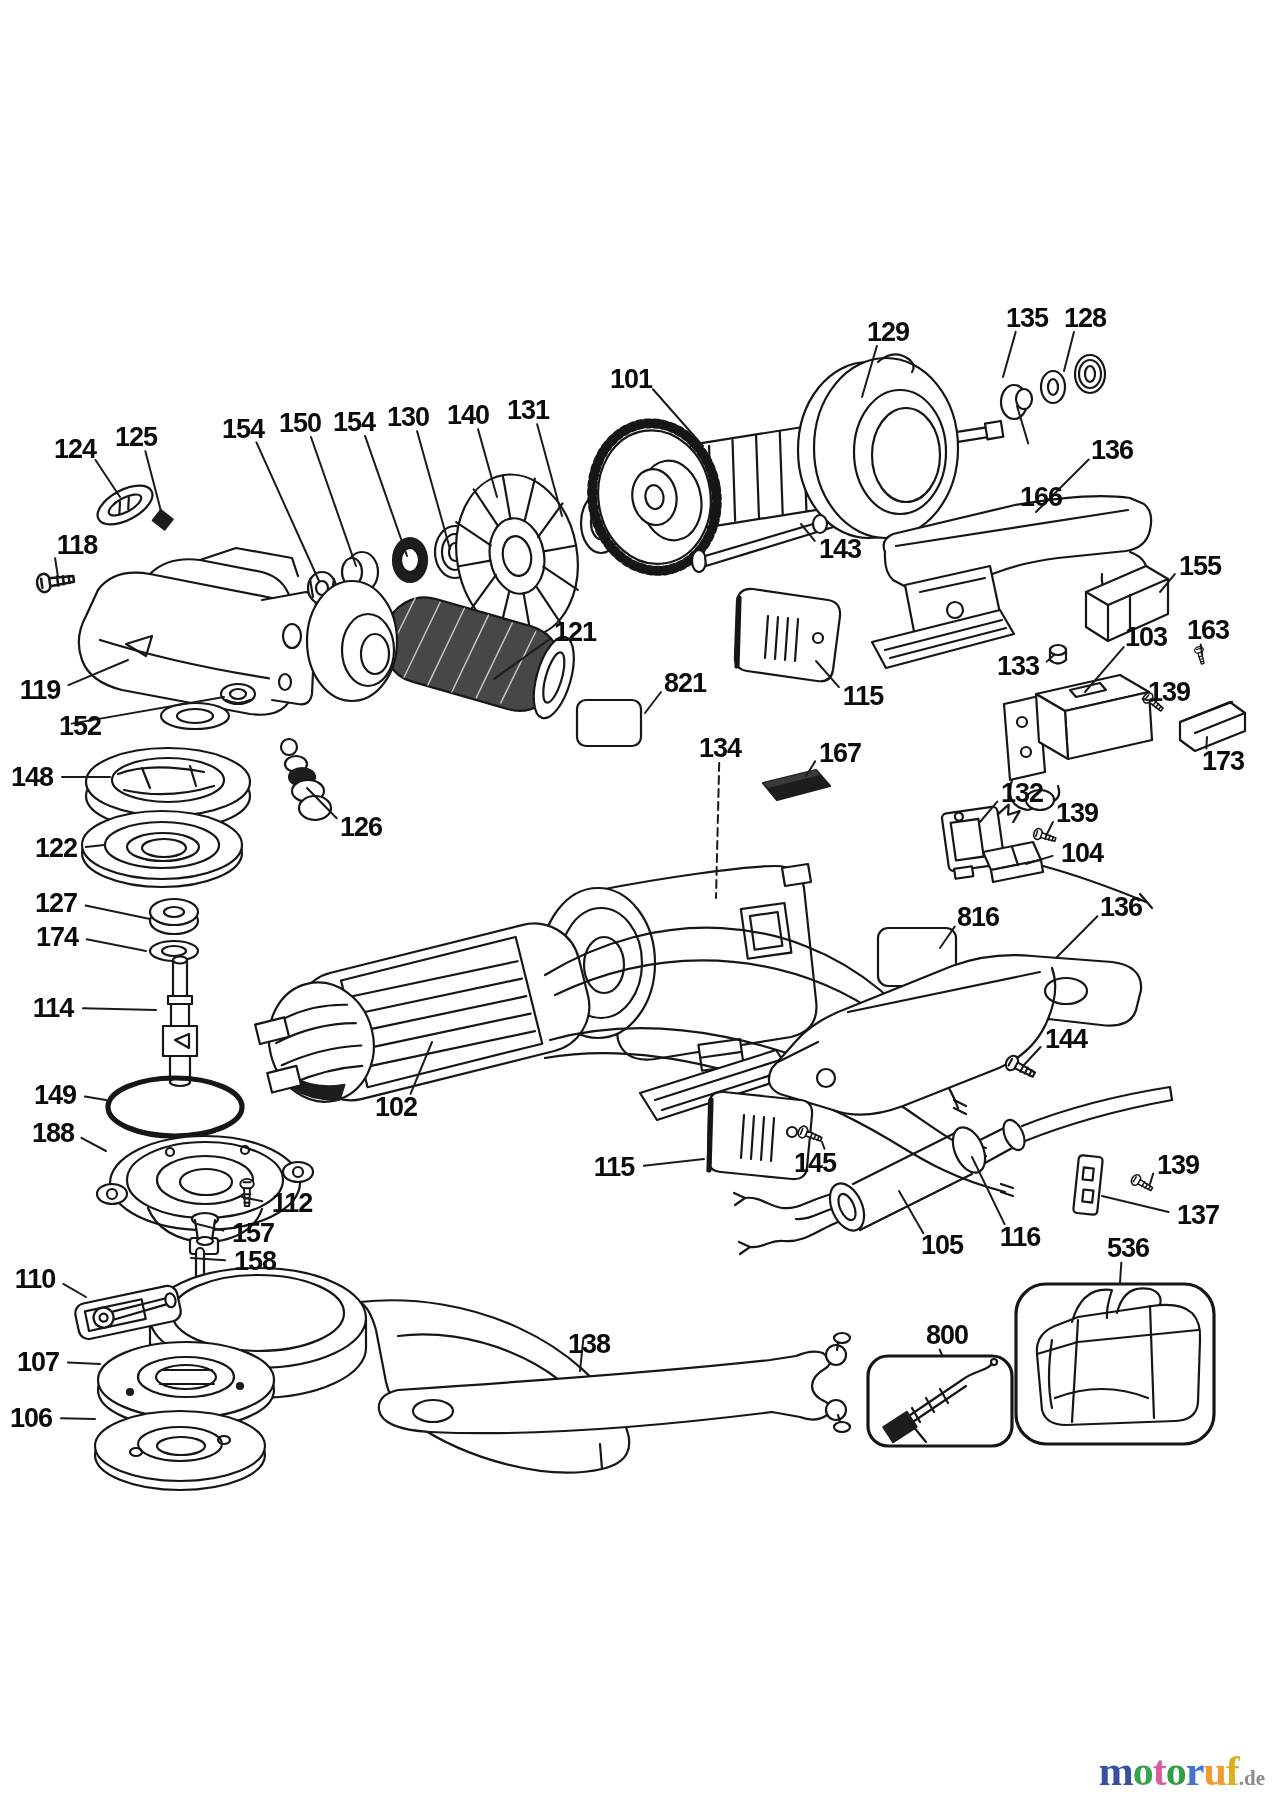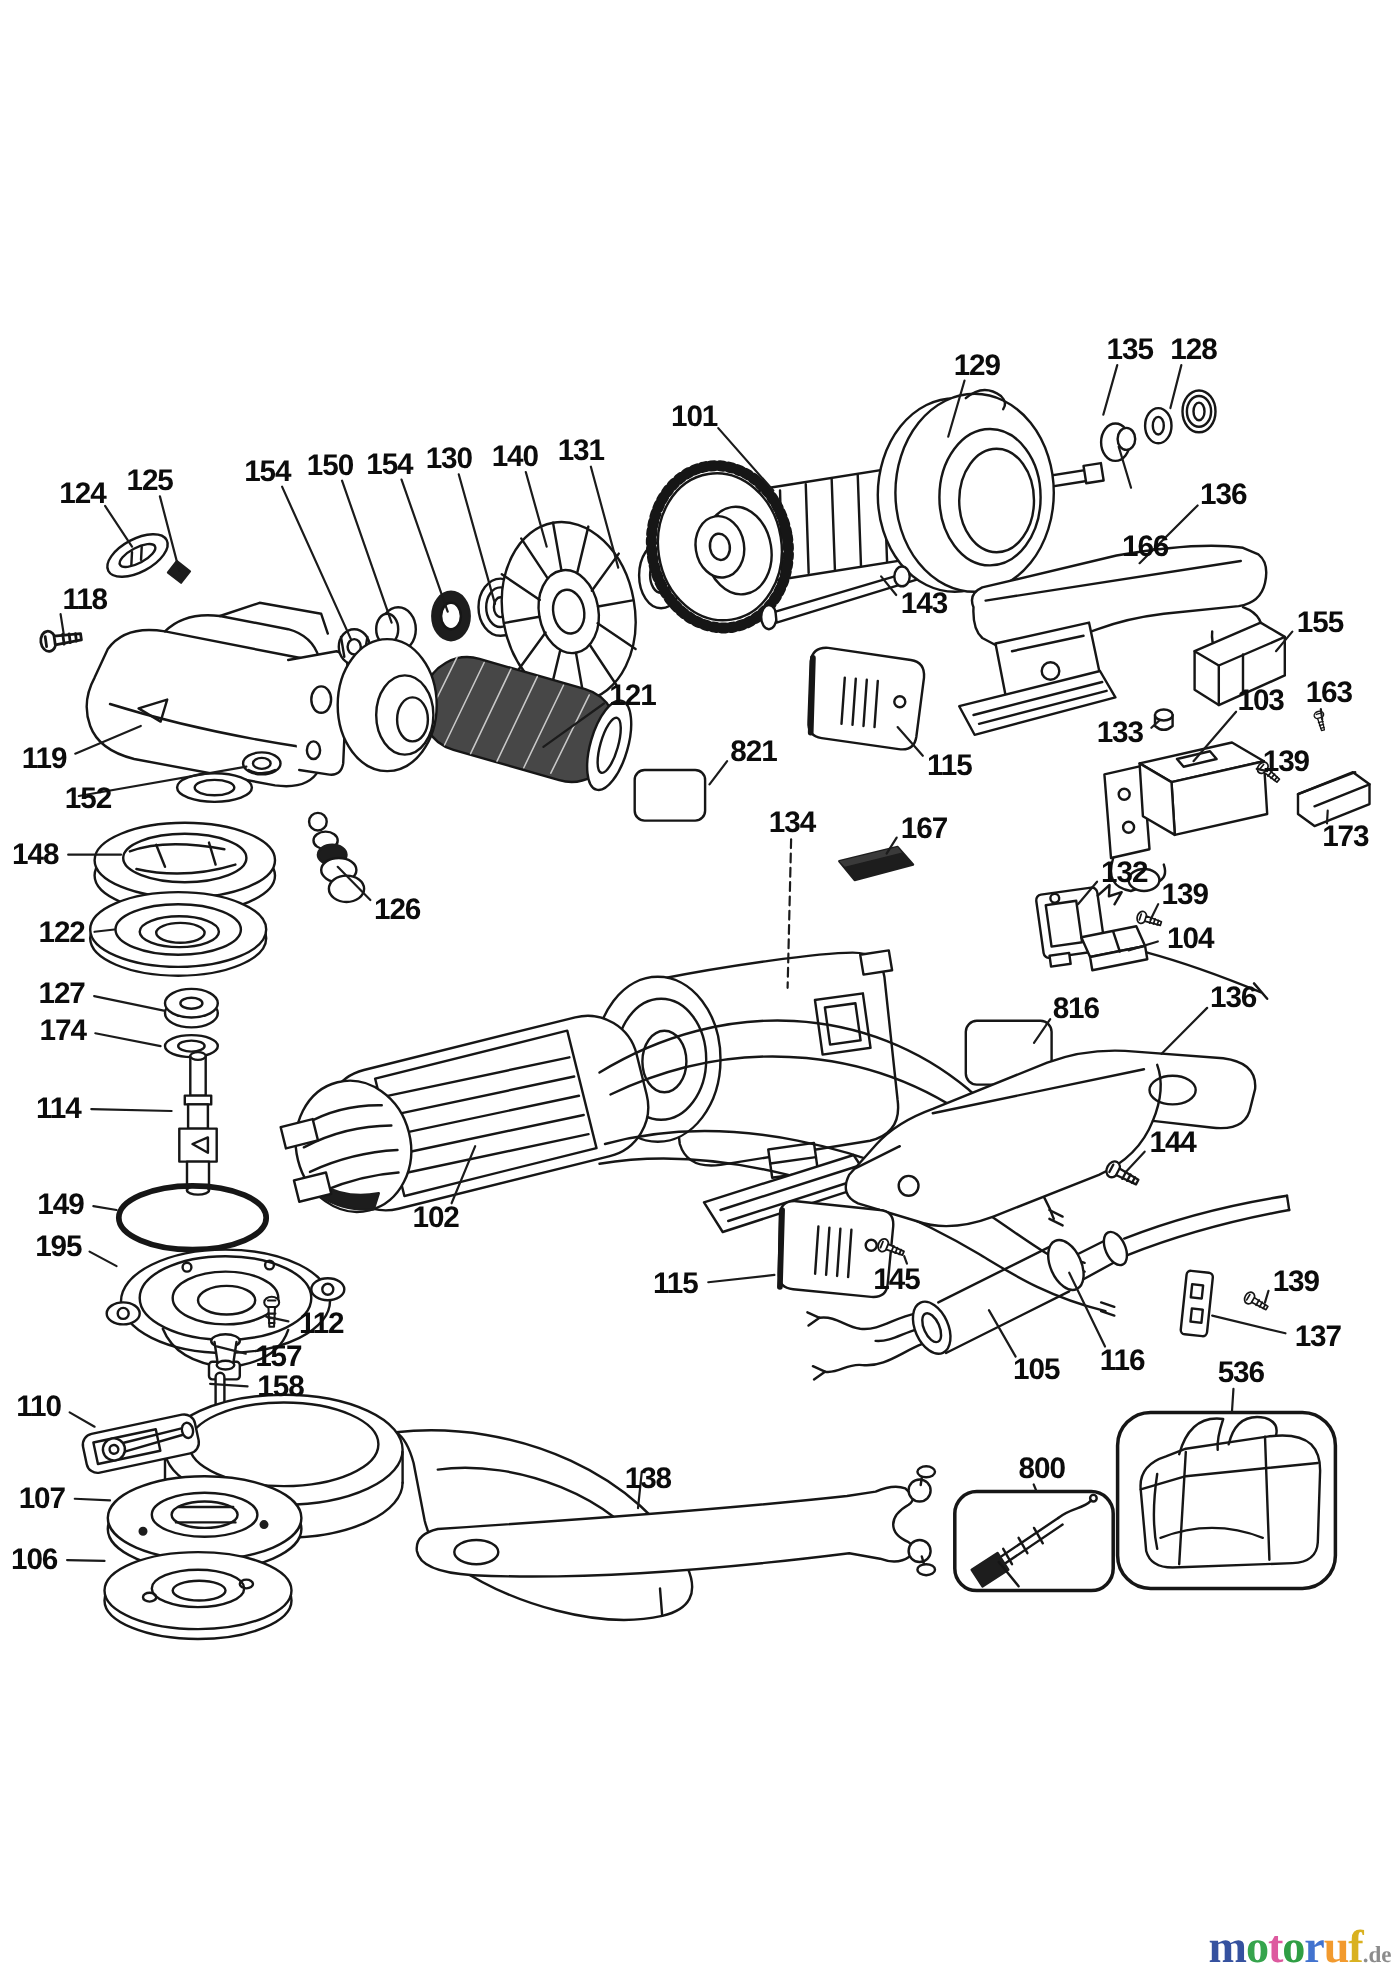--- a/index.html
+++ b/index.html
@@ -615,21 +615,21 @@
       <div class="part-label" style="left: 1022px; top: 793px;">132</div>
       <div class="part-label" style="left: 1077px; top: 813px;">139</div>
       <div class="part-label" style="left: 1082px; top: 853px;">104</div>
       <div class="part-label" style="left: 978px; top: 917px;">816</div>
       <div class="part-label" style="left: 1121px; top: 907px;">136</div>
       <div class="part-label" style="left: 396px; top: 1107px;">102</div>
       <div class="part-label" style="left: 56px; top: 903px;">127</div>
       <div class="part-label" style="left: 57px; top: 937px;">174</div>
       <div class="part-label" style="left: 53px; top: 1008px;">114</div>
       <div class="part-label" style="left: 55px; top: 1095px;">149</div>
-      <div class="part-label" style="left: 53px; top: 1133px;">195</div>
+      <div class="part-label" style="left: 53px; top: 1133px;">188</div>
       <div class="part-label" style="left: 292px; top: 1203px; text-align: right;">112</div>
       <div class="part-label" style="left: 253px; top: 1233px;">157</div>
       <div class="part-label" style="left: 255px; top: 1261px;">158</div>
       <div class="part-label" style="left: 35px; top: 1279px;">110</div>
       <div class="part-label" style="left: 38px; top: 1362px;">107</div>
       <div class="part-label" style="left: 31px; top: 1418px;">106</div>
       <div class="part-label" style="left: 1066px; top: 1039px;">144</div>
       <div class="part-label" style="left: 614px; top: 1167px;">115</div>
       <div class="part-label" style="left: 815px; top: 1163px;">145</div>
       <div class="part-label" style="left: 942px; top: 1245px;">105</div>

